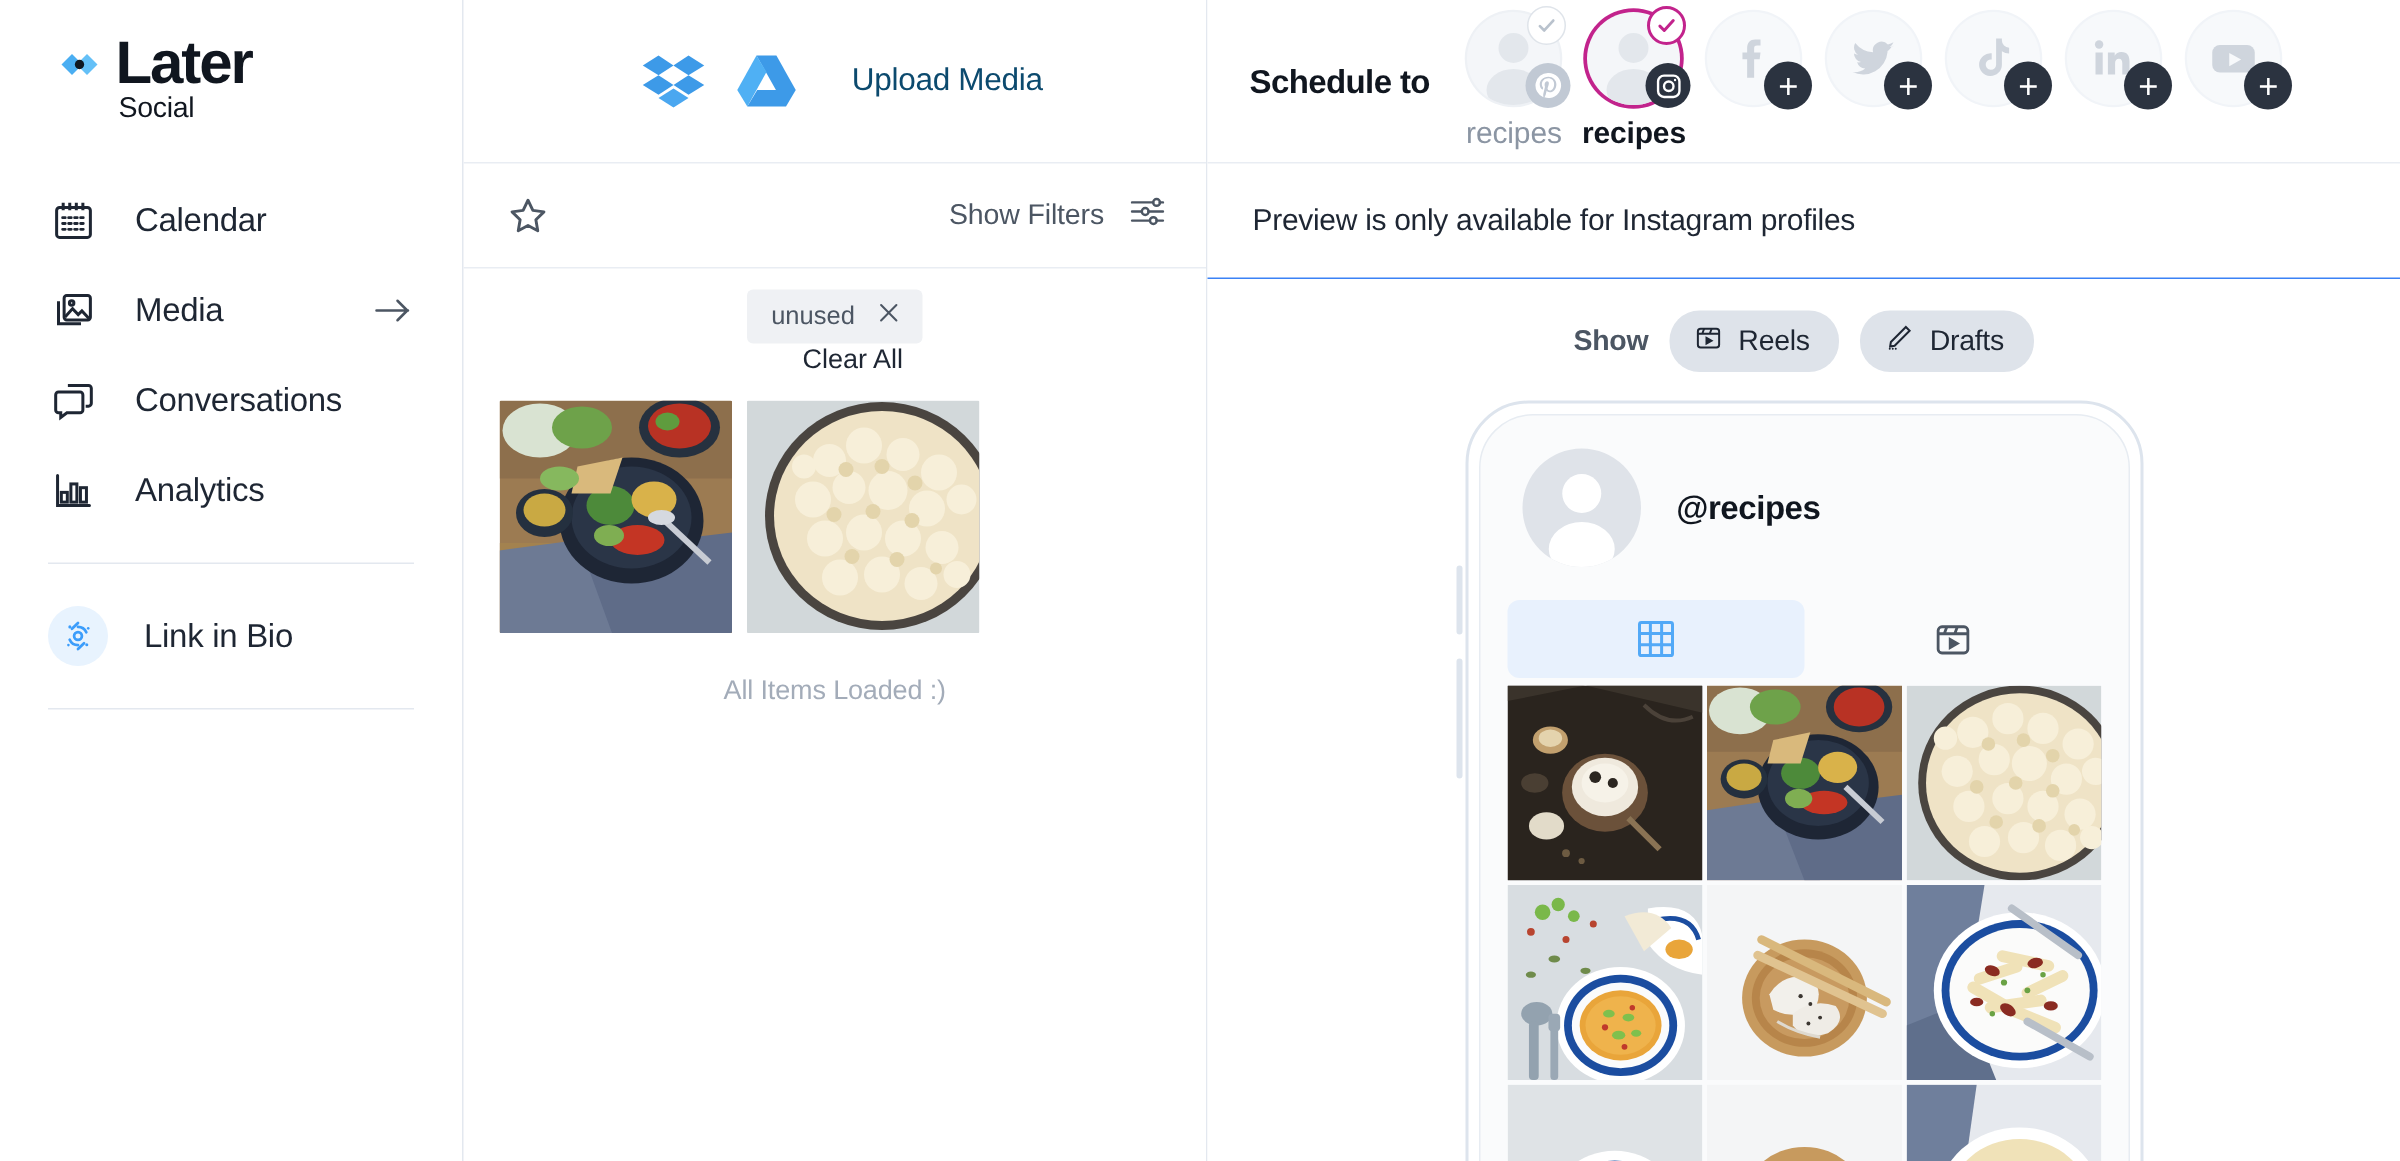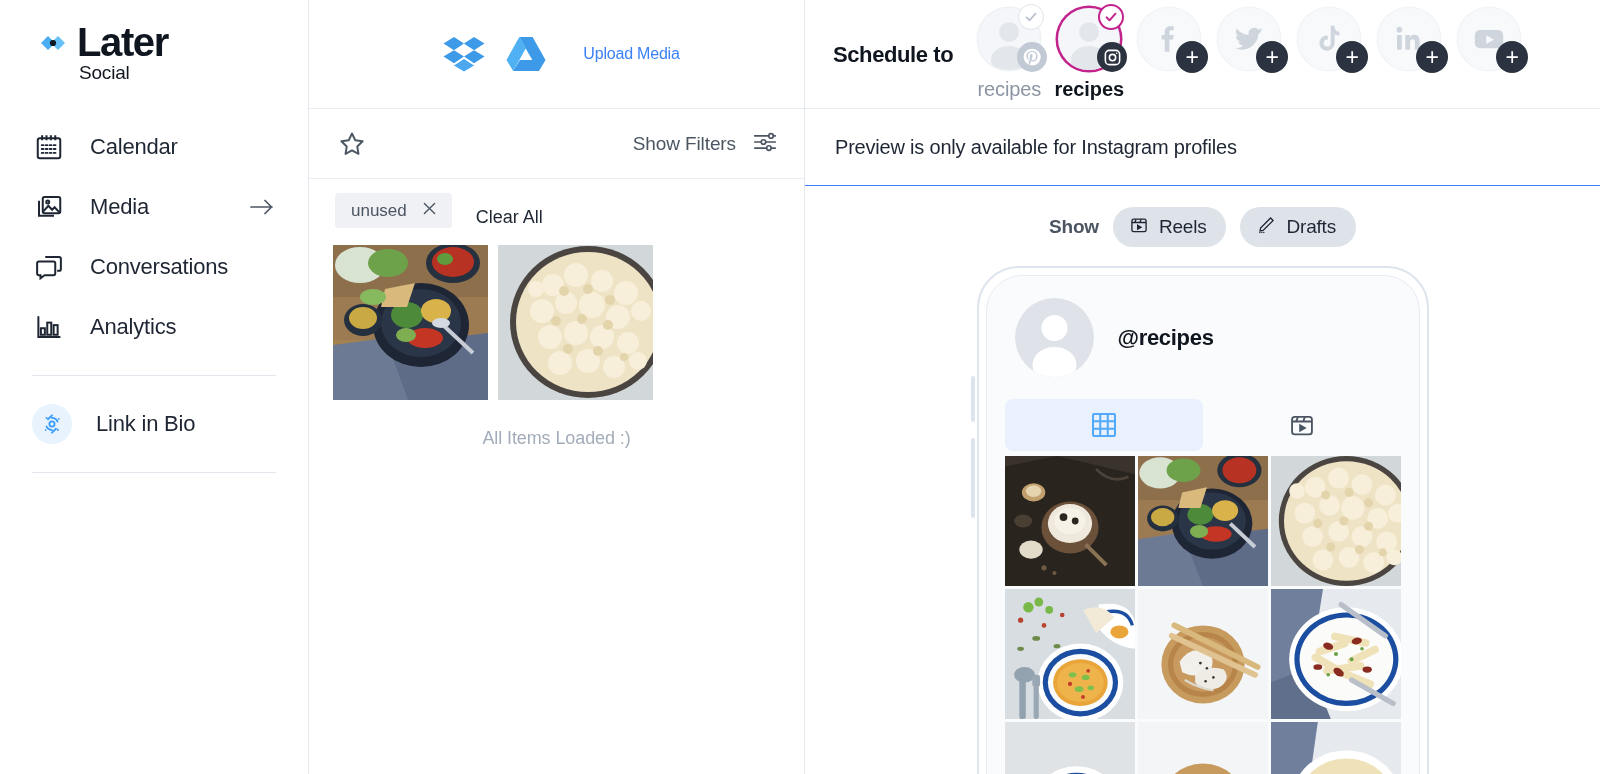--- a/index.html
+++ b/index.html
@@ -56,32 +56,32 @@
   .mid {
     width: 496px; flex: 0 0 496px; height: 774px;
     border-right: 1px solid #e3e8ef; background: #fff;
   }
   .mid-top {
     height: 109px; display: flex; align-items: center; justify-content: center;
     gap: 0px; border-bottom: 1px solid #e9edf3; padding: 0 12px;
   }
   .cloud-btn { width: 62px; display: flex; align-items: center; justify-content: center; cursor: pointer; }
   .upload-link {
-    font-size: 16px; color: #3b82f6; margin-left: 26px; cursor: pointer; letter-spacing: -0.2px;
+    font-size: 21px; color: #0c4a6e; margin-left: 26px; cursor: pointer; letter-spacing: -0.2px;
   }
   .mid-filters {
     height: 70px; display: flex; align-items: center;
     padding: 0 26px 0 28px; border-bottom: 1px solid #e9edf3;
   }
   .star-btn { cursor: pointer; display: flex; }
   .show-filters {
     margin-left: auto; display: flex; align-items: center; gap: 16px; cursor: pointer;
   }
   .show-filters-label { font-size: 19px; color: #4c5663; letter-spacing: -0.1px; }
-  .chips { display: flex; align-items: flex-end; padding: 14px 26px 10px 26px; }
+  .chips { display: flex; align-items: center; padding: 14px 26px 10px 26px; flex-direction: column; }
   .chip {
     display: flex; align-items: center; gap: 14px;
     background: #eff1f4; border-radius: 4px;
     padding: 7px 14px 7px 16px; cursor: pointer;
   }
   .chip-label { font-size: 17px; color: #4c5663; }
   .clear-all { font-size: 18px; color: #1e2633; margin-left: 24px; cursor: pointer; }
   .thumbs { display: flex; gap: 10px; padding: 7px 26px 0 24px; }
   .thumb { width: 155px; height: 155px; overflow: hidden; border-radius: 1px; cursor: pointer; }
   .thumb svg { display: block; }

